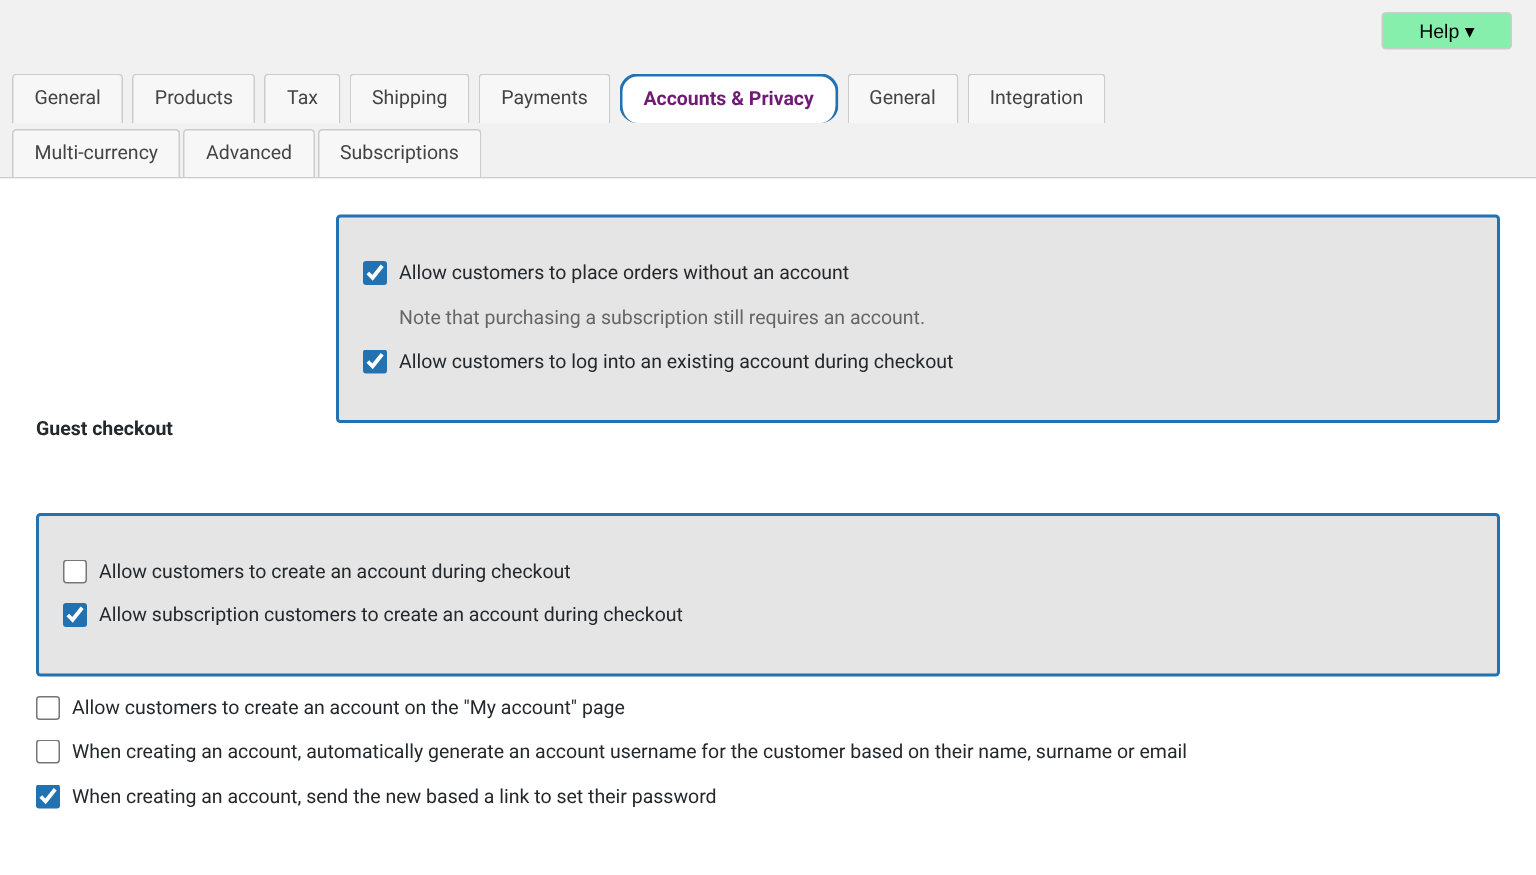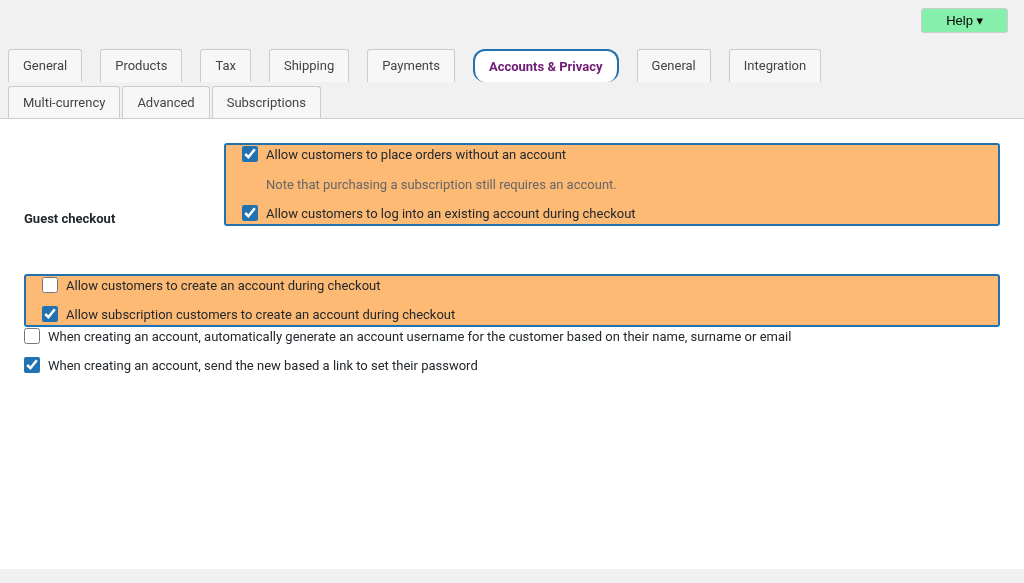--- a/index.html
+++ b/index.html
@@ -27,21 +27,21 @@
       gap: 4px;
     }
     .tabs-container {
       background: #f1f1f1;
       padding: 0 0 0 0;
       border-bottom: 1px solid #ccc;
     }
     .tabs-row {
       display: flex;
       flex-wrap: wrap;
-      gap: 16px;
+      gap: 4px;
       padding: 8px 8px 0 8px;
     }
     .tab {
       background: #f7f7f7;
       border: 1px solid #ccc;
       border-bottom: none;
       padding: 8px 14px;
       margin-right: 2px;
       margin-bottom: 0;
       cursor: pointer;
@@ -84,22 +84,23 @@
       min-width: 200px;
       padding-top: 10px;
       color: #23282d;
     }
     .section-content {
       flex: 1;
     }
     .checkbox-group-bordered {
       border: 2px solid #2271b1;
       border-radius: 3px;
-      padding: 0 16px;
-      background: #fdba74;
+      padding: 28px 16px;
+      margin-bottom: 12px;
+      background: #e5e5e5;
     }
     .checkbox-item {
       display: flex;
       align-items: flex-start;
       margin-bottom: 10px;
       gap: 8px;
     }
     .checkbox-item:last-child {
       margin-bottom: 0;
     }
@@ -188,20 +189,24 @@
           <input type="checkbox" id="ac1" style="">
           <label for="ac1" class="checkbox-label">Allow customers to create an account during checkout</label>
         </div>
         <div class="checkbox-item">
           <input type="checkbox" id="ac2" checked="" style="">
           <label for="ac2" class="checkbox-label">Allow subscription customers to create an account during checkout</label>
         </div>
       </div>
       <div>
         <div class="checkbox-item-plain">
+          <input type="checkbox" id="ac3" style="">
+          <label for="ac3" class="checkbox-label">Allow customers to create an account on the "My account" page</label>
+        </div>
+        <div class="checkbox-item-plain">
           <input type="checkbox" id="ac4" style="">
           <label for="ac4" class="checkbox-label">When creating an account, automatically generate an account username for the customer based on their name, surname or email</label>
         </div>
         <div class="checkbox-item-plain">
           <input type="checkbox" id="ac5" checked="" style="">
           <label for="ac5" class="checkbox-label">When creating an account, send the new based a link to set their password</label>
         </div>
       </div>
     </div>
   </div>

